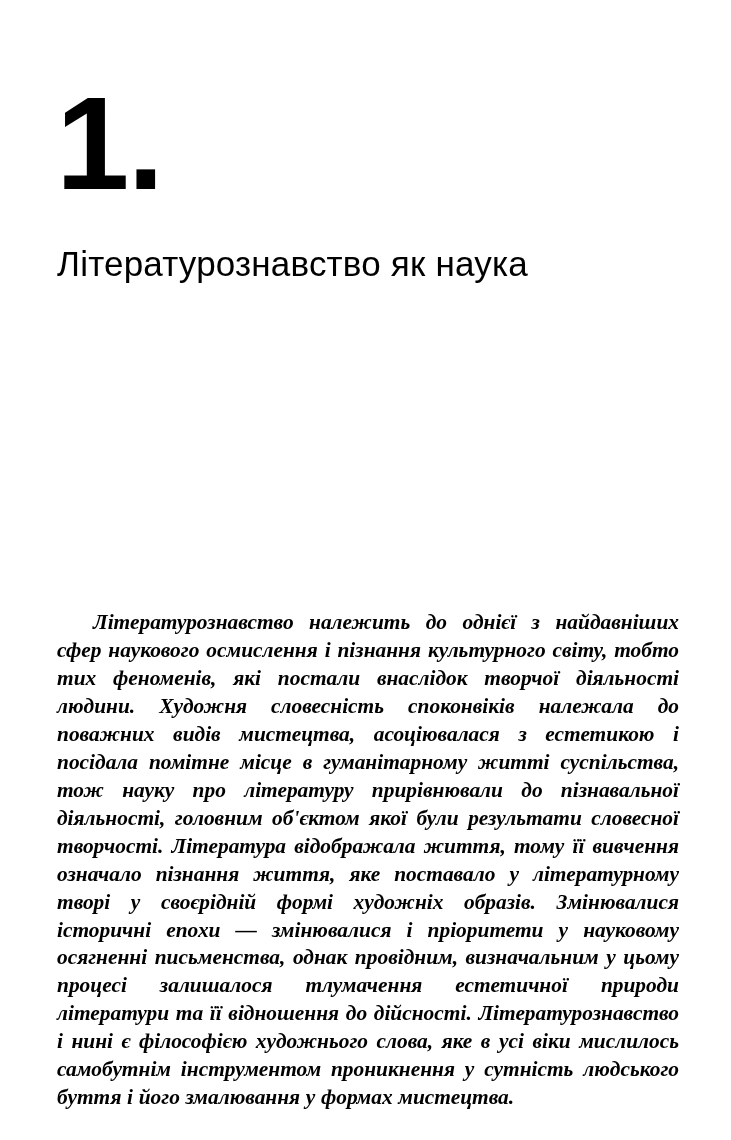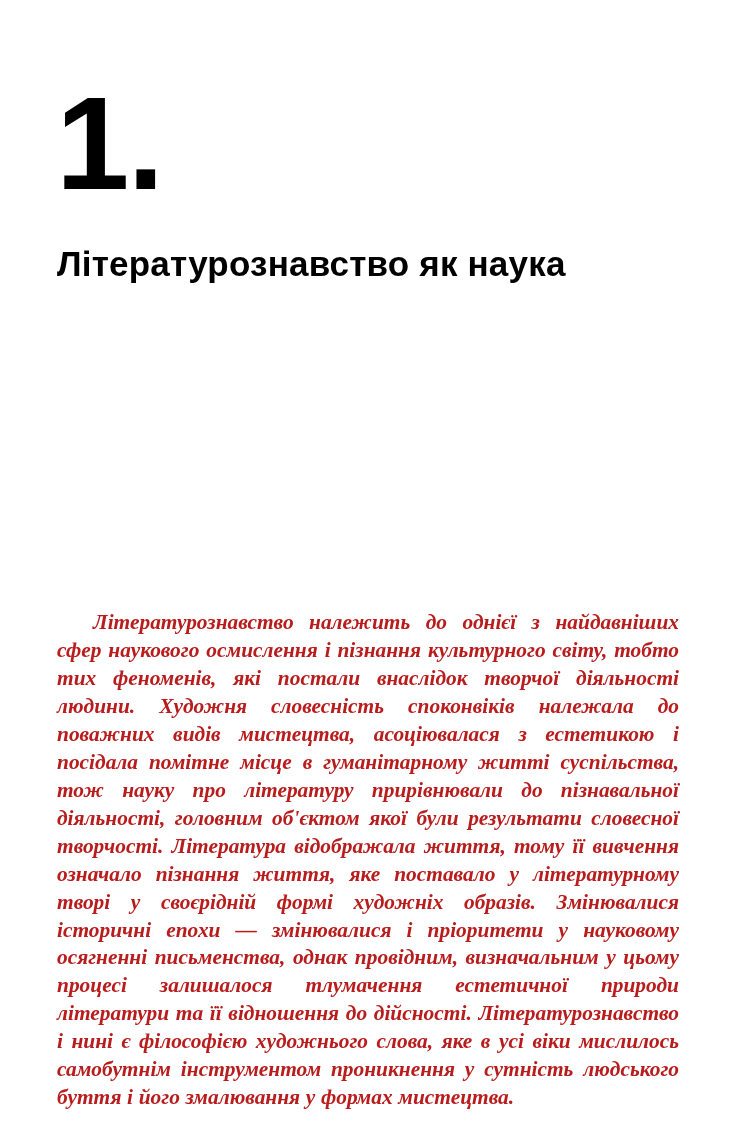--- a/index.html
+++ b/index.html
@@ -30,38 +30,38 @@
     letter-spacing: -2px;
     line-height: 1;
     color: #000000;
   }
   .chapter-title {
     position: absolute;
     left: 57px;
     top: 236px;
     font-family: "Liberation Sans", sans-serif;
     font-size: 35px;
-    font-weight: bold;
+    font-weight: normal;
     line-height: 1.15;
     color: #000000;
     letter-spacing: 0.2px;
     margin-top: 8px;
   }
   .body-text {
     position: absolute;
     left: 57px;
     top: 588px;
     width: 622px;
     font-family: "Liberation Serif", serif;
     font-style: italic;
     font-weight: bold;
     font-size: 21.4px;
     line-height: 1.305;
     text-align: justify;
-    color: #b91c1c;
+    color: #000000;
     text-indent: 36px;
     word-spacing: 0.3px;
     hyphens: manual;
   }
 </style>
 </head>
 <body>
 
 <div class="page">
 

